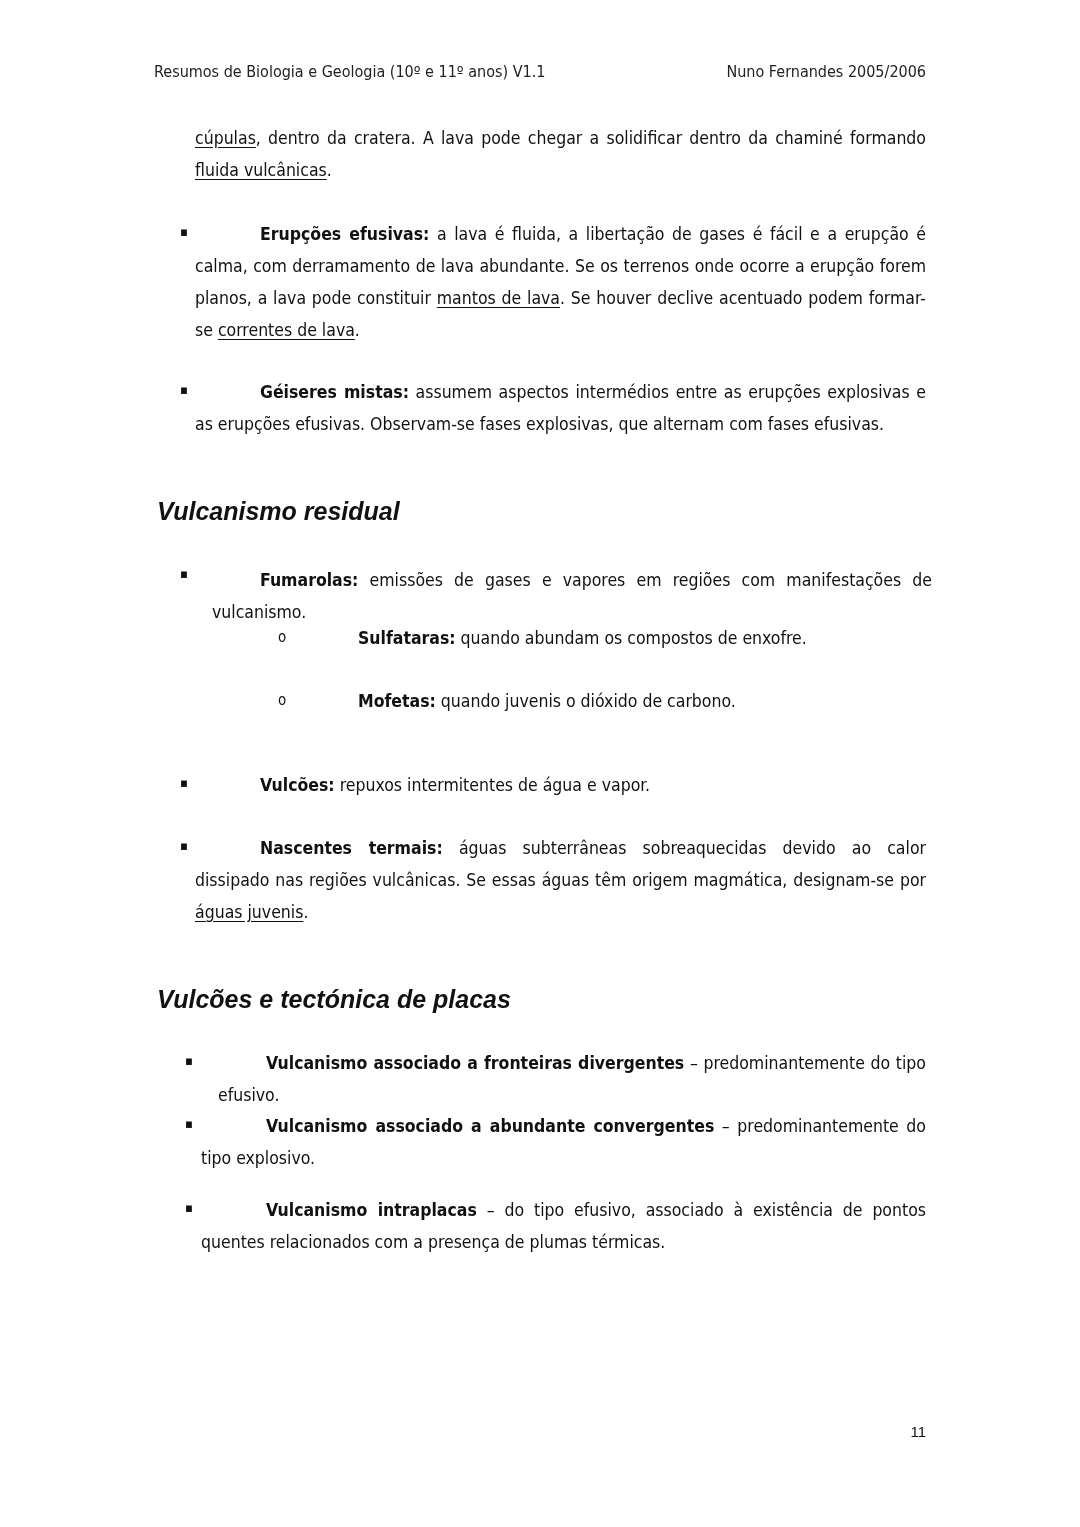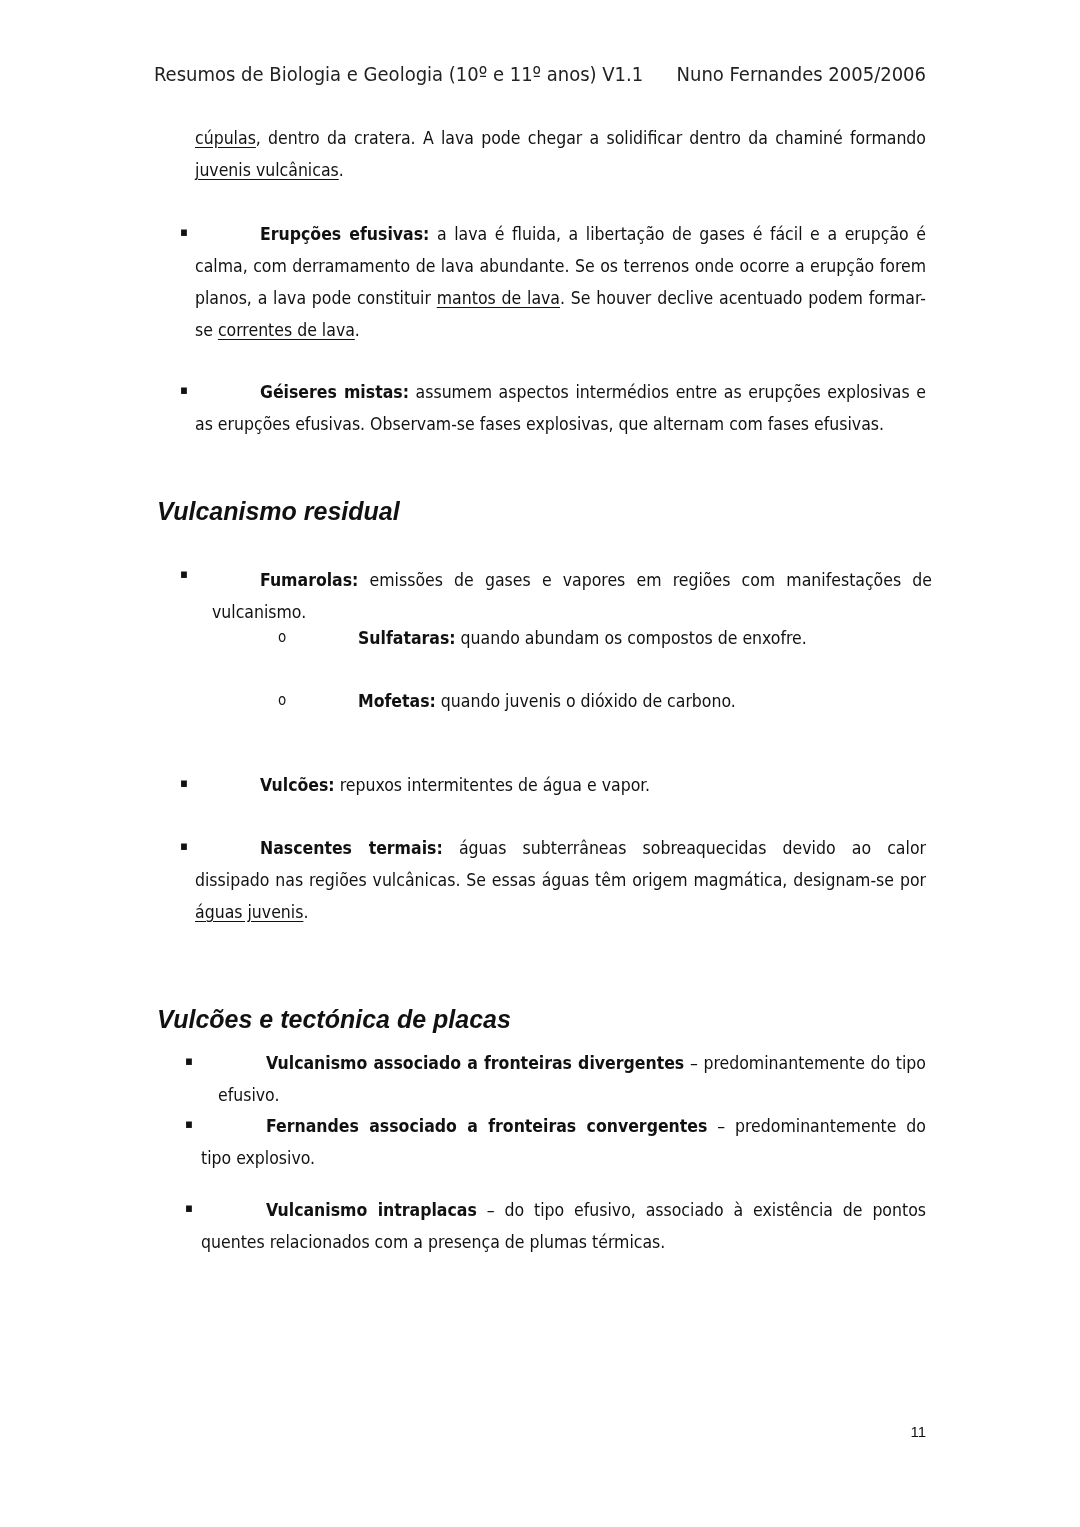--- a/index.html
+++ b/index.html
@@ -1,35 +1,35 @@
 <!DOCTYPE html>
 <html><head>
 <meta charset="utf-8">
 <style>
   html, body { margin: 0; padding: 0; background: #ffffff; }
   body { width: 1080px; height: 1527px; position: relative; overflow: hidden; color: #111; font-family: "DejaVu Sans Condensed", "DejaVu Sans", sans-serif; }
-  .hdr { position: absolute; top: 62px; font-size: 20px; font-stretch: condensed; color: #222; white-space: nowrap; }
+  .hdr { position: absolute; top: 62px; font-size: 16px; font-stretch: condensed; color: #222; white-space: nowrap; }
   .hdr-left { left: 154px; }
   .hdr-right { right: 154px; margin-left: 16px; }
   .para { position: absolute; left: 195px; width: 731px; font-size: 17.5px; line-height: 32px; text-align: justify; font-stretch: condensed; }
   .para u { text-decoration: underline; text-underline-offset: 3px; margin-top: 23px; }
   .bullet { position: absolute; left: 180px; font-size: 13px; }
   .bullet2 { position: absolute; left: 185px; font-size: 13px; }
   .circ { position: absolute; left: 278px; font-size: 15px; }
   b { font-weight: bold; margin-left: 48px; }
   h2 { position: absolute; left: 157px; margin: 0; font-family: "Liberation Sans", sans-serif; font-style: italic; font-weight: bold; font-size: 25px; color: #111; text-align: right; }
   .pn { position: absolute; right: 154px; top: 1423px; font-family: Liberation Sans, sans-serif; font-size: 15px; }
 </style>
 </head>
 <body>
 
 <div class="hdr hdr-left">Resumos de Biologia e Geologia (10º e 11º anos) V1.1</div>
 <div class="hdr hdr-right">Nuno Fernandes 2005/2006</div>
 
-<div class="para" style="top:122px;"><u>cúpulas</u><span>, dentro da cratera. A lava pode chegar a solidificar dentro da chaminé formando </span><u>juvenis vulcânicas</u><span>.</span></div>
+<div class="para" style="top:122px;"><u>cúpulas</u><span>, dentro da cratera. A lava pode chegar a solidificar dentro da chaminé formando </span><u>fluida vulcânicas</u><span>.</span></div>
 
 <span class="bullet" style="top:224px;">▪</span>
 <div class="para" style="top:218px; text-indent:17px;"><b>Erupções efusivas:</b><span> a lava é fluida, a libertação de gases é fácil e a erupção é calma, com derramamento de lava abundante. Se os terrenos onde ocorre a erupção forem planos, a lava pode constituir </span><u>mantos de lava</u><span>. Se houver declive acentuado podem formar-se </span><u>correntes de lava</u><span>.</span></div>
 
 <span class="bullet" style="top:382px;">▪</span>
 <div class="para" style="top:376px; text-indent:17px;"><b>Géiseres mistas:</b><span> assumem aspectos intermédios entre as erupções explosivas e as erupções efusivas. Observam-se fases explosivas, que alternam com fases efusivas.</span></div>
 
 <h2 style="top:497px;">Vulcanismo residual</h2>
 
 <span class="bullet" style="top:566px;">▪</span>
@@ -40,24 +40,24 @@
 
 <span class="circ" style="top:691px;">o</span>
 <div class="para" style="top:685px; left:310px; width:620px;"><b>Mofetas:</b><span> quando juvenis o dióxido de carbono.</span></div>
 
 <span class="bullet" style="top:775px;">▪</span>
 <div class="para" style="top:769px; left:212px; width:714px;"><b>Vulcões:</b><span> repuxos intermitentes de água e vapor.</span></div>
 
 <span class="bullet" style="top:838px;">▪</span>
 <div class="para" style="top:832px; text-indent:17px;"><b>Nascentes termais:</b><span> águas subterrâneas sobreaquecidas devido ao calor dissipado nas regiões vulcânicas. Se essas águas têm origem magmática, designam-se por </span><u>águas juvenis</u><span>.</span></div>
 
-<h2 style="top:985px;margin-top:20px;">Vulcões e tectónica de placas</h2>
+<h2 style="top:985px;">Vulcões e tectónica de placas</h2>
 
 <span class="bullet2" style="top:1053px;">▪</span>
 <div class="para" style="top:1047px; left:218px; width:708px;"><b>Vulcanismo associado a fronteiras divergentes</b><span> – predominantemente do tipo efusivo.</span></div>
 
 <span class="bullet2" style="top:1116px;">▪</span>
-<div class="para" style="top:1110px; left:201px; width:725px; text-indent:17px;"><b>Fernandes associado a fronteiras convergentes</b><span> – predominantemente do tipo explosivo.</span></div>
+<div class="para" style="top:1110px; left:201px; width:725px; text-indent:17px;"><b>Vulcanismo associado a abundante convergentes</b><span> – predominantemente do tipo explosivo.</span></div>
 
 <span class="bullet2" style="top:1200px;">▪</span>
 <div class="para" style="top:1194px; left:201px; width:725px; text-indent:17px;"><b>Vulcanismo intraplacas</b><span> – do tipo efusivo, associado à existência de pontos quentes relacionados com a presença de plumas térmicas.</span></div>
 
 <div class="pn">11</div>
 
 </body></html>

